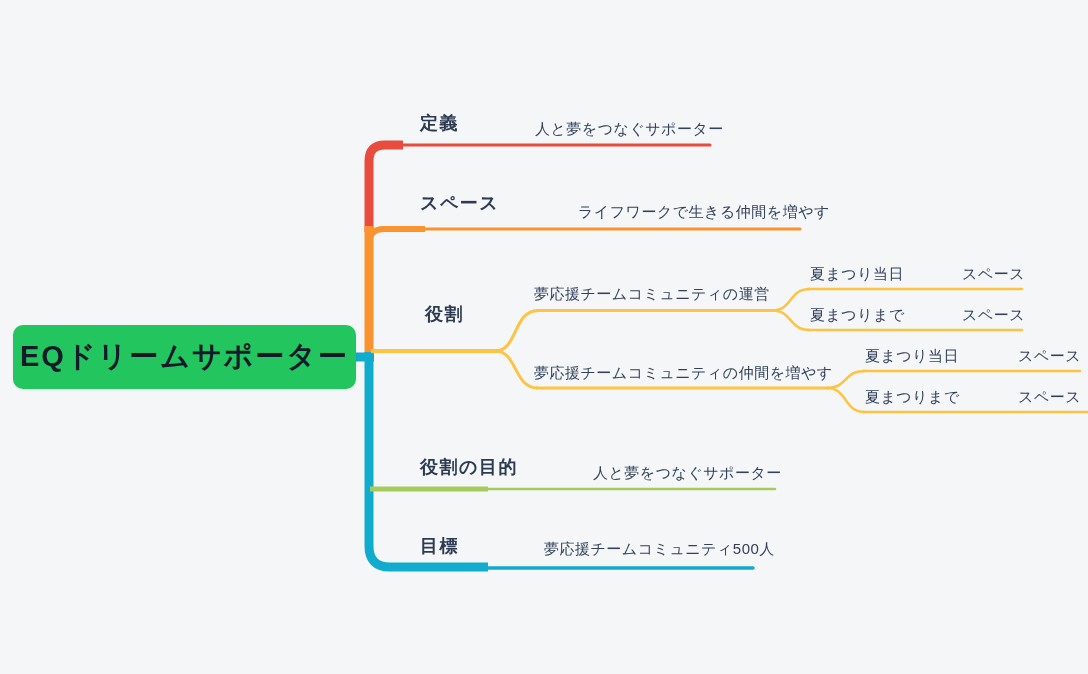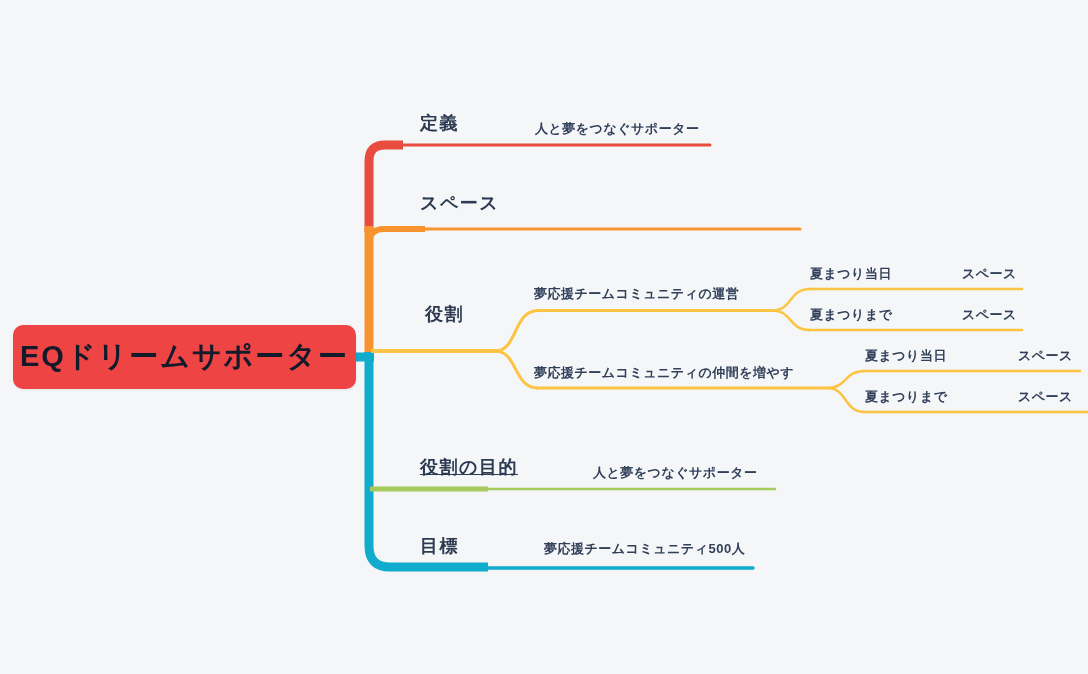--- a/index.html
+++ b/index.html
@@ -6,34 +6,34 @@
   body{
     width:1088px;height:674px;
     background:#f5f6f8;
     font-family:"Liberation Sans","DejaVu Sans",sans-serif;
     overflow:hidden;
   }
   #stage{position:relative;width:1088px;height:674px;}
   #wires{position:absolute;left:0;top:0;width:1088px;height:674px;}
   .root-node{
     position:absolute;left:13px;top:325px;width:343px;height:64px;
-    background:#ef4444;border-radius:10px;
+    background:#22c55e;border-radius:10px;
     box-shadow:0 1px 3px rgba(20,30,50,0.08);
     display:flex;align-items:center;justify-content:center;
     font-size:29px;font-weight:700;letter-spacing:2px;color:#131b2b;
     cursor:pointer;
   }
   .branch-label{
     position:absolute;
     font-size:18px;font-weight:700;letter-spacing:1.5px;color:#2c3a52;
     white-space:nowrap;cursor:pointer;
   }
   .topic{
     position:absolute;
-    font-size:13px;font-weight:700;letter-spacing:0.5px;color:#32405a;
+    font-size:15px;font-weight:400;letter-spacing:0.5px;color:#32405a;
     white-space:nowrap;cursor:pointer;
   }
 </style>
 </head>
 <body>
 
 <div id="stage">
 
   <svg id="wires" viewBox="0 0 1088 674" xmlns="http://www.w3.org/2000/svg">
 
@@ -64,24 +64,25 @@
     <path d="M 827,388 C 848,388 843,412 865,412" stroke-width="2.5" fill="none" stroke="#fcc442"></path>
     <path d="M 863,371 L 1080,371" stroke-width="2.5" stroke-linecap="round" fill="none" stroke="#fcc442"></path>
     <path d="M 863,412 L 1088,412" stroke-width="2.5" fill="none" stroke="#fcc442"></path>
   </svg>
 
   <div class="root-node">EQドリームサポーター</div>
 
   <div class="branch-label" style="left:420px;top:111px;">定義</div>
   <div class="branch-label" style="left:420px;top:191px;">スペース</div>
   <div class="branch-label" style="left:425px;top:302px;">役割</div>
-  <div class="branch-label" style="left:420px;top:455px;text-decoration:underline;">役割の目的</div>
+  <div class="branch-label" style="left:420px;top:455px;">役割の目的</div>
   <div class="branch-label" style="left:420px;top:534px;text-align:center;">目標</div>
 
   <div class="topic" style="left:535px;top:120px;">人と夢をつなぐサポーター</div>
+  <div class="topic" style="left:578px;top:203px;">ライフワークで生きる仲間を増やす</div>
   <div class="topic" style="left:534px;top:285px;text-align:center;">夢応援チームコミュニティの運営</div>
   <div class="topic" style="left:534px;top:364px;">夢応援チームコミュニティの仲間を増やす</div>
   <div class="topic" style="left:593px;top:464px;">人と夢をつなぐサポーター</div>
   <div class="topic" style="left:537px;top:540px;margin-left:7px;">夢応援チームコミュニティ500人</div>
 
   <div class="topic" style="left:810px;top:265px;">夏まつり当日</div>
   <div class="topic" style="left:962px;top:265px;">スペース</div>
   <div class="topic" style="left:810px;top:306px;">夏まつりまで</div>
   <div class="topic" style="left:962px;top:306px;">スペース</div>
 

